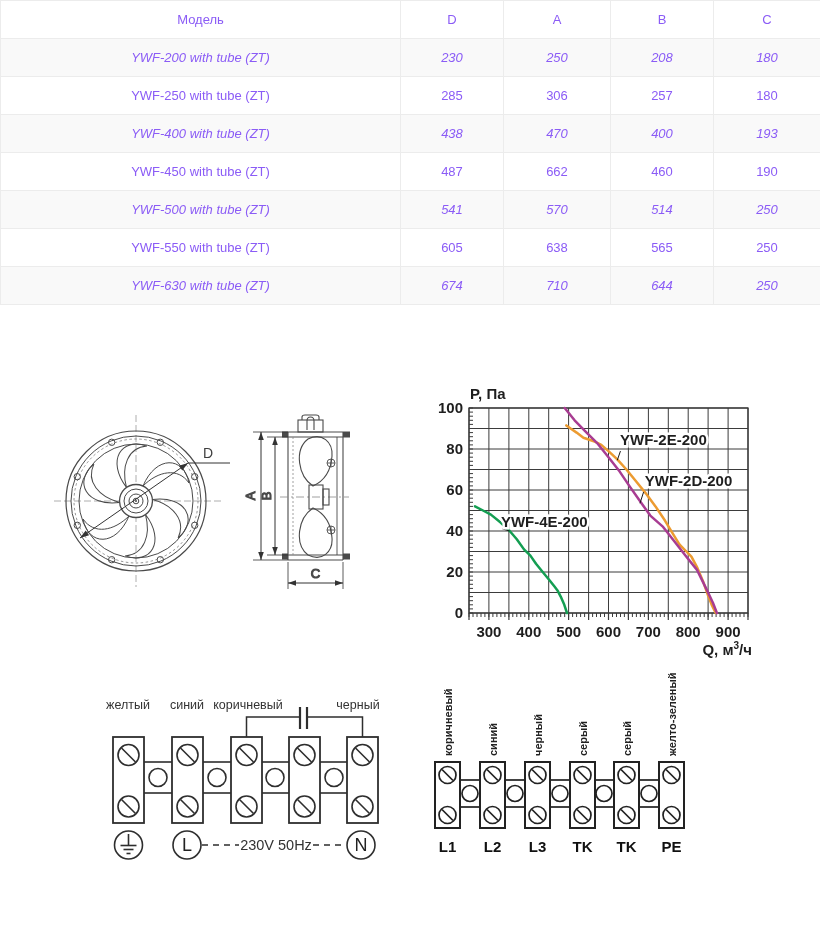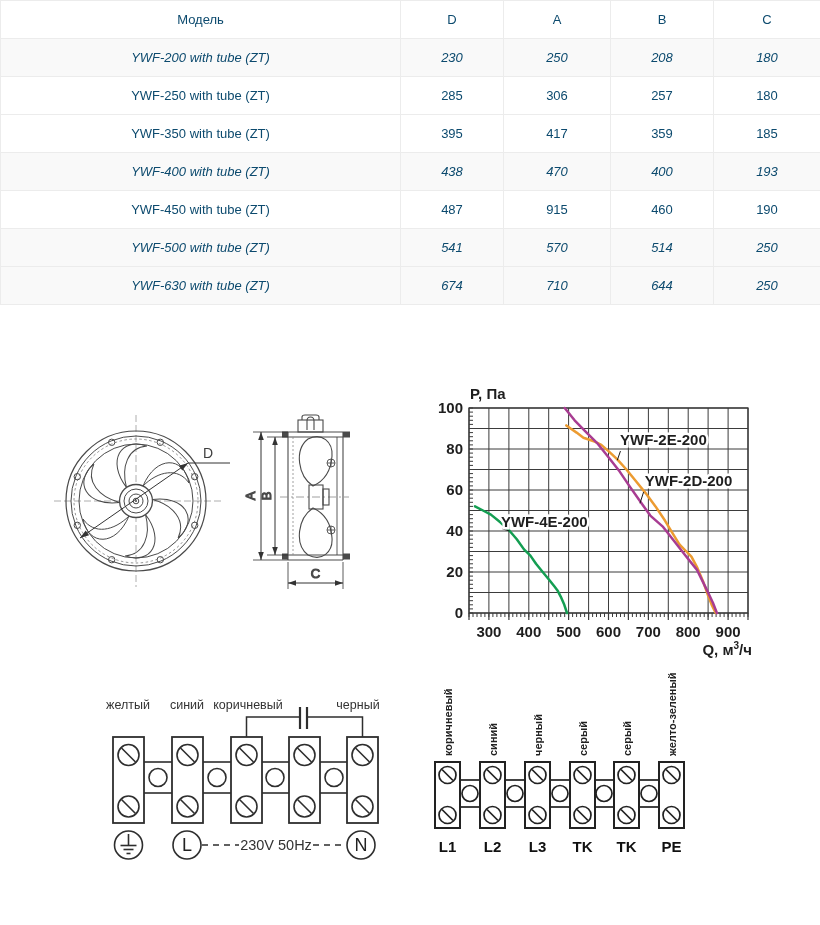--- a/index.html
+++ b/index.html
@@ -1,20 +1,20 @@
 <!DOCTYPE html>
 <html><head>
 <meta charset="utf-8">
 <style>
   html,body{margin:0;padding:0;background:#fff;}
   .page{position:relative;width:820px;height:925px;background:#fff;overflow:hidden;
         font-family:"Liberation Sans","DejaVu Sans",sans-serif;}
   
   .dim-table{border-collapse:collapse;table-layout:fixed;width:820px;
-             font-size:13px;color:#0c4a6e;}
+             font-size:13px;color:#8b5cf6;}
   .dim-table th,.dim-table td{border:1px solid #ececec;text-align:center;
              font-weight:400;height:37px;padding:0;}
   .dim-table tbody tr.odd{background:#f9f9f9;font-style:italic;}
   .dim-table tbody tr.even{background:#ffffff;margin-left:32px;}
   
   .fig{position:absolute;}
   svg text{font-family:"Liberation Sans","DejaVu Sans",sans-serif;}
   .dimtext{font-size:13px;fill:#3d3d3d;}
   .ct{font-size:15px;font-weight:bold;fill:#1e1e1e;}
   .halo{paint-order:stroke;stroke:#ffffff;stroke-width:5px;}
@@ -54,46 +54,46 @@
           <td>208</td>
           <td>180</td>
         </tr>
         <tr class="even">
           <td>YWF-250 with tube (ZT)</td>
           <td>285</td>
           <td>306</td>
           <td>257</td>
           <td>180</td>
         </tr>
-        <tr class="even">
-          <td>YWF-350 with tube (ZT)</td>
-          <td>395</td>
-          <td>417</td>
-          <td>359</td>
-          <td>185</td>
-        </tr>
         <tr class="odd">
           <td>YWF-400 with tube (ZT)</td>
           <td>438</td>
           <td>470</td>
           <td>400</td>
           <td>193</td>
         </tr>
         <tr class="even">
           <td>YWF-450 with tube (ZT)</td>
           <td>487</td>
-          <td>915</td>
+          <td>662</td>
           <td>460</td>
           <td>190</td>
         </tr>
         <tr class="odd">
           <td>YWF-500 with tube (ZT)</td>
           <td>541</td>
           <td>570</td>
           <td>514</td>
+          <td>250</td>
+        </tr>
+        <tr class="even">
+          <td>YWF-550 with tube (ZT)</td>
+          <td>605</td>
+          <td>638</td>
+          <td>565</td>
           <td>250</td>
         </tr>
         <tr class="odd">
           <td>YWF-630 with tube (ZT)</td>
           <td>674</td>
           <td>710</td>
           <td>644</td>
           <td>250</td>
         </tr>
       </tbody>

